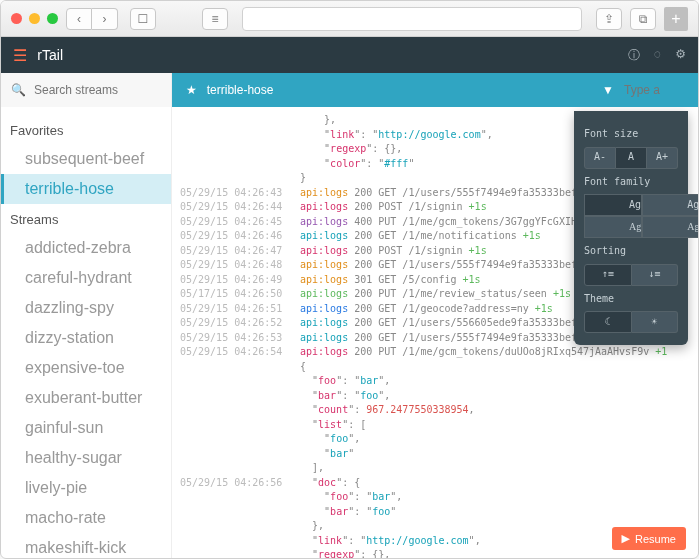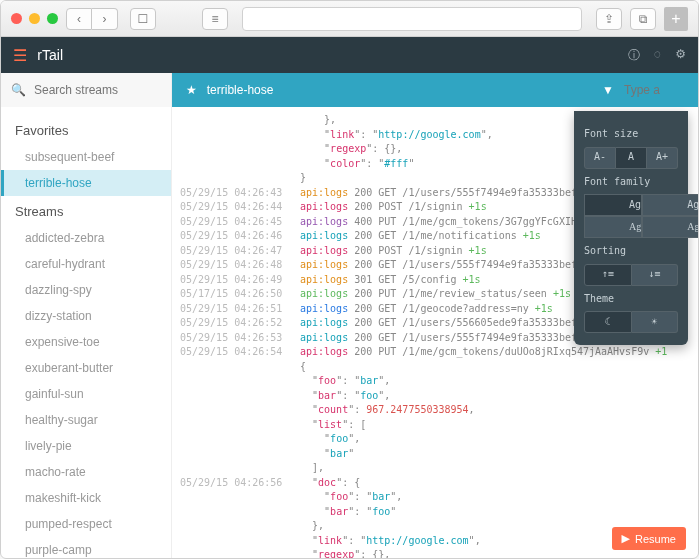--- a/index.html
+++ b/index.html
@@ -20,22 +20,22 @@
 .burger { color: #ff6e4a; font-size: 16px; }
 .appbar-right { margin-left: auto; display: flex; gap: 14px; color: #a7b2b8; }
 .sub { height: 34px; display: flex; }
 .search { width: 171px; background: #f7f7f7; display: flex; align-items: center; padding: 0 10px; gap: 8px; color: #aaa; border-right: 1px solid #eee; }
 .search input { border: none; background: transparent; outline: none; font-size: 12px; color: #666; width: 100%; }
 .streambar { flex: 1; background: #30a5c2; display: flex; align-items: center; padding: 0 14px; color: #fff; gap: 10px; }
 .streambar .spacer { flex: 1; }
 .filter-input { background: transparent; border: none; color: #d0edf4; font-size: 12px; outline: none; width: 60px; }
 .body { flex: 1; display: flex; overflow: hidden; position: relative; }
 .sidebar { width: 171px; border-right: 1px solid #eee; overflow-y: auto; padding: 8px 0 12px; }
-.section-h { padding: 8px 14px 6px; color: #555; font-size: 13px; }
-.item { padding: 6px 14px 6px 24px; color: #999; font-size: 12px; cursor: pointer; }
+.section-h { padding: 8px 0 6px; color: #555; font-size: 13px; margin-left: 9px; }
+.item { padding: 6px 14px 6px 24px; color: #999; font-size: 16px; cursor: pointer; }
 .item.active { background: #d4eef5; color: #30a5c2; border-left: 3px solid #30a5c2; padding-left: 21px; }
 .logpane { flex: 1; overflow: hidden; position: relative; font-family: Menlo, Consolas, monospace; font-size: 10px; line-height: 1.45; }
 .loglines { padding: 6px 0 40px; }
 .ln { display: flex; white-space: pre; padding: 0 8px; }
 .ts { color: #bbb; width: 120px; flex-shrink: 0; }
 .msg { flex: 1; overflow: hidden; text-overflow: ellipsis; }
 .c-grey { color: #888; } .c-orange { color: #e08e1b; } .c-green { color: #5cb85c; } .c-pink { color: #d6336c; } .c-teal { color: #17a2b8; } .c-blue { color: #2a7ae2; } .c-red { color: #d9534f; } .c-purple { color: #9555af; }
 .settings { position: absolute; top: 4px; right: 10px; width: 114px; background: #3a4a52; border-radius: 0 0 6px 6px; padding: 10px 10px 12px; color: #c6d0d5; z-index: 50; box-shadow: 0 4px 12px rgba(0,0,0,0.3); }
 .settings h4 { font-size: 10px; font-weight: normal; margin: 6px 0 5px; color: #c6d0d5; }
 .btnrow { display: flex; gap: 0; }

